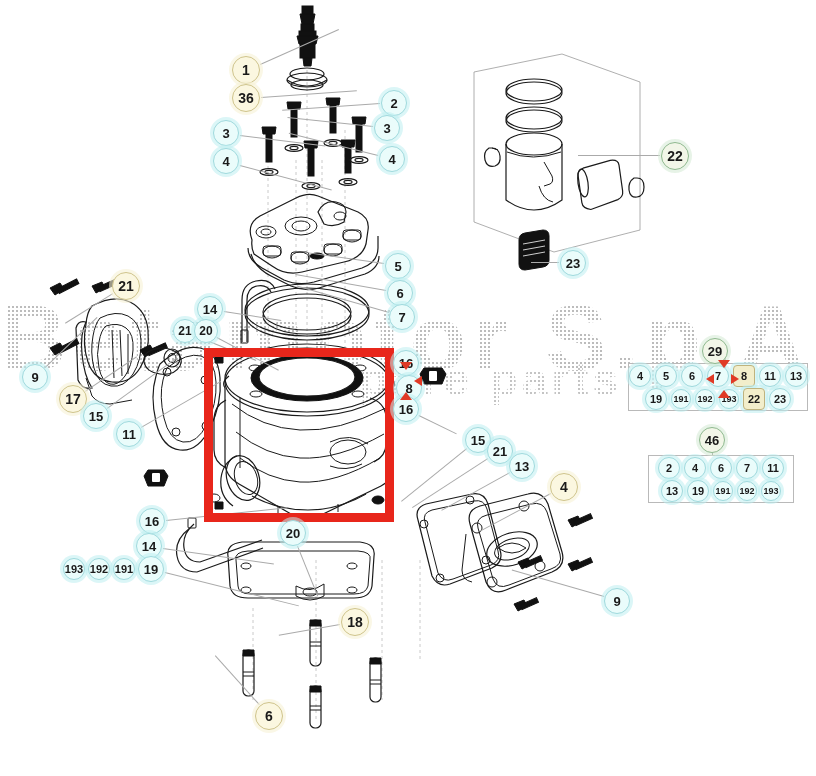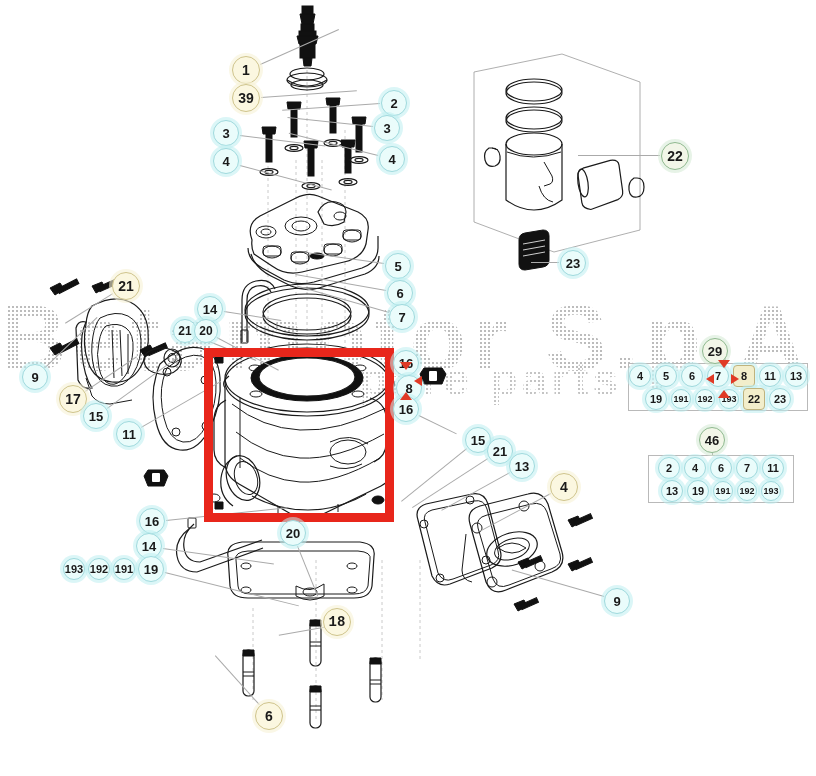--- a/index.html
+++ b/index.html
@@ -428,21 +428,21 @@
       <path fill="none" stroke="#fff" stroke-width=".8" d="M523 244 l22 -4 M523 250 l22 -4 M523 256 l22 -4"></path>
     </g>
   </svg>
 
   <div id="selbox"></div>
 
   <div id="callout-layer">
       <div class="leader" style="left: 259.703px; top: 63.899px; width: 86px; transform: rotate(-24deg);"></div>
       <div class="badge cream b28" style="left: 232px; top: 56px;">1</div>
       <div class="leader" style="left: 260.963px; top: 96.9537px; width: 96px; transform: rotate(-4deg);"></div>
-      <div class="badge cream b28" style="left: 232px; top: 84px;">39</div>
+      <div class="badge cream b28" style="left: 232px; top: 84px;">36</div>
       <div class="leader" style="left: 380.034px; top: 103.977px; width: 98px; transform: rotate(176deg);"></div>
       <div class="badge blue b26" style="left: 381px; top: 90px;">2</div>
       <div class="leader" style="left: 239.896px; top: 134.706px; width: 86px; transform: rotate(7deg);"></div>
       <div class="badge blue b26" style="left: 213px; top: 120px;">3</div>
       <div class="leader" style="left: 373.077px; top: 126.537px; width: 86px; transform: rotate(186deg);"></div>
       <div class="badge blue b26" style="left: 374px; top: 115px;">3</div>
       <div class="leader" style="left: 239.523px; top: 164.623px; width: 95px; transform: rotate(15deg);"></div>
       <div class="badge blue b26" style="left: 213px; top: 148px;">4</div>
       <div class="leader" style="left: 378.416px; top: 155.613px; width: 92px; transform: rotate(194deg);"></div>
       <div class="badge blue b26" style="left: 379px; top: 146px;">4</div>
@@ -487,21 +487,21 @@
       <div class="leader" style="left: 162.864px; top: 547.948px; width: 112px; transform: rotate(8deg);"></div>
       <div class="badge blue b26" style="left: 136px; top: 533px;">14</div>
       <div class="leader" style="left: 164.584px; top: 572.387px; width: 138px; transform: rotate(14deg);"></div>
       <div class="badge blue b26" style="left: 138px; top: 556px;">19</div>
       <div class="badge blue b22" style="left: 113px; top: 558px;">191</div>
       <div class="badge blue b22" style="left: 88px; top: 558px;">192</div>
       <div class="badge blue b22" style="left: 63px; top: 558px;">193</div>
       <div class="leader" style="left: 298.244px; top: 545.981px; width: 54px; transform: rotate(68deg);"></div>
       <div class="badge blue b26" style="left: 280px; top: 520px;">20</div>
       <div class="leader" style="left: 340.228px; top: 624.605px; width: 62px; transform: rotate(170deg);"></div>
-      <div class="badge cream b28" style="left: 323px; top: 608px; font-family: Liberation Mono, monospace;">18</div>
+      <div class="badge cream b28" style="left: 341px; top: 608px;">18</div>
       <div class="leader" style="left: 258.963px; top: 704.853px; width: 66px; transform: rotate(-132deg);"></div>
       <div class="badge cream b28" style="left: 255px; top: 702px;">6</div>
       <div class="leader" style="left: 660px; top: 156px; width: 82px; transform: rotate(180deg);"></div>
       <div class="badge green b28" style="left: 661px; top: 142px;">22</div>
       <div class="leader" style="left: 559px; top: 263px; width: 28px; transform: rotate(180deg);"></div>
       <div class="badge blue b26" style="left: 560px; top: 250px;">23</div>
     </div>
 
   <div id="arrow-layer">
       <div class="arrow down" style="left: 400px; top: 362px;"></div>

